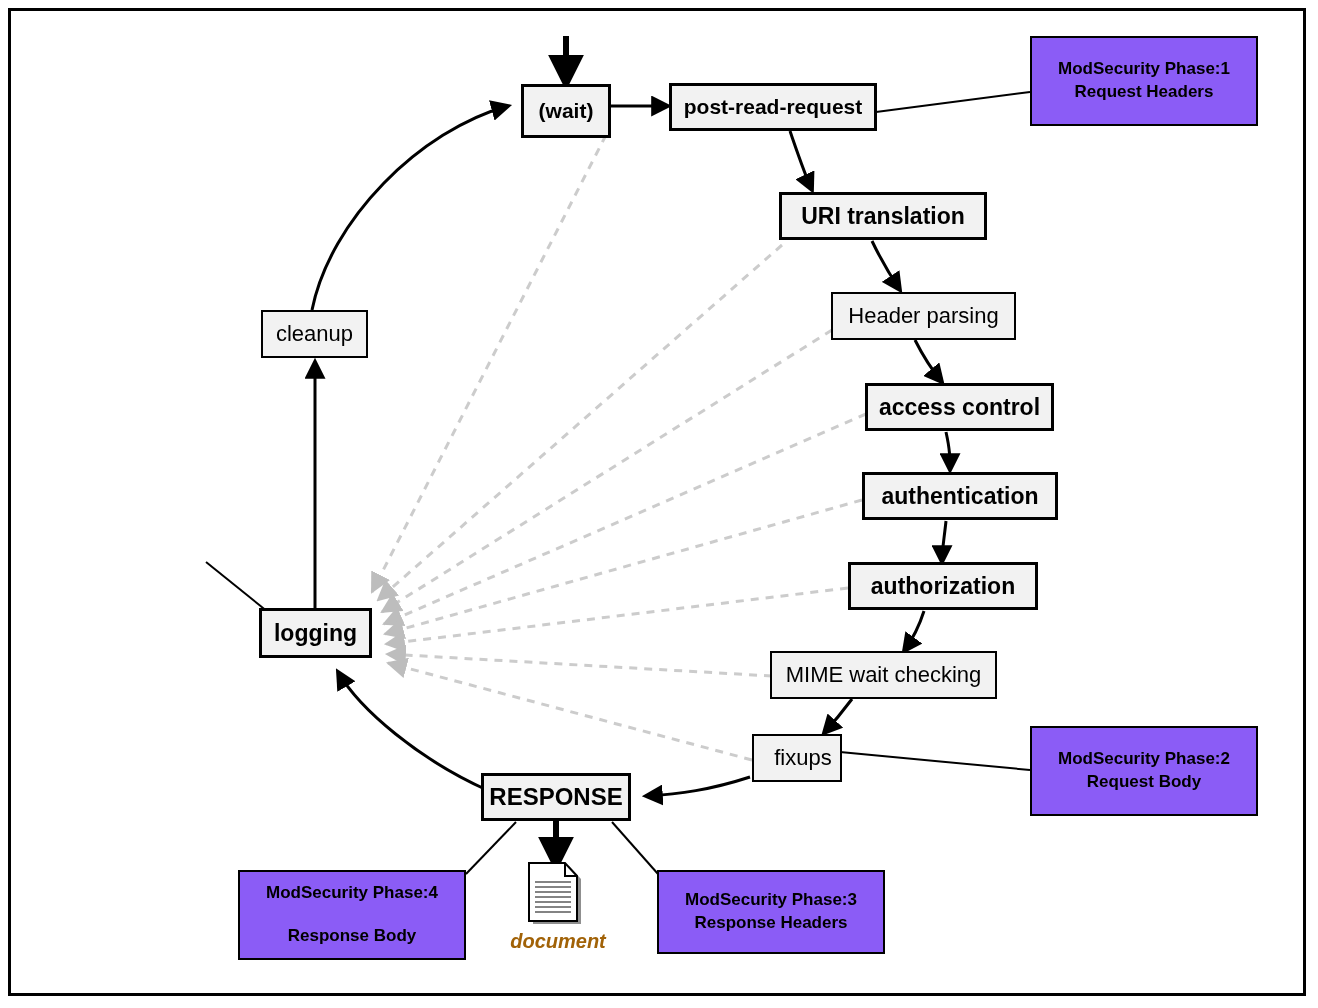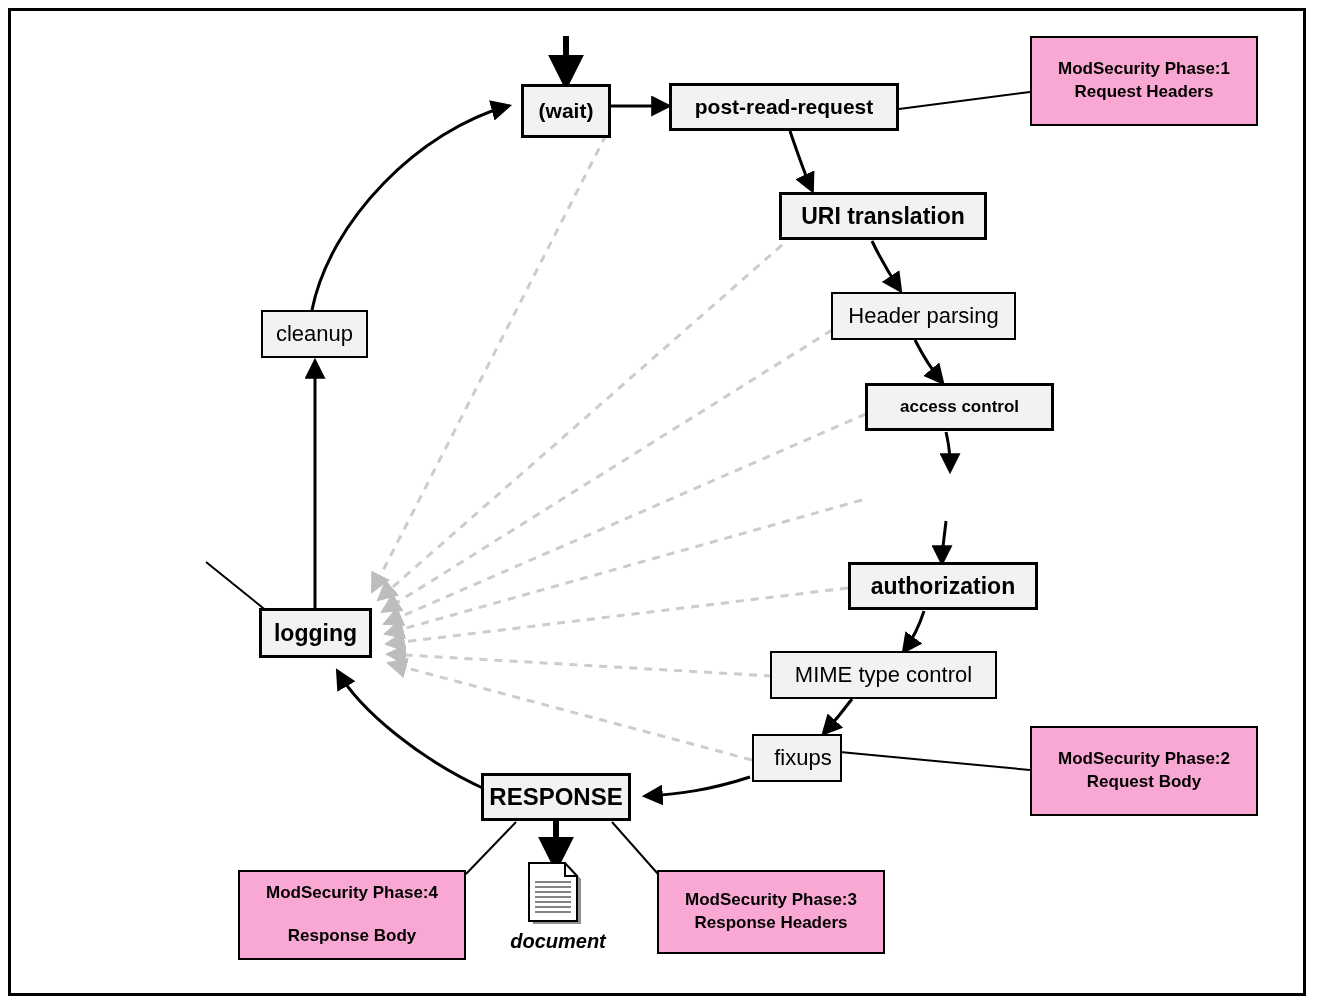--- a/index.html
+++ b/index.html
@@ -46,40 +46,40 @@
     color: #000000;
     font-family: "Liberation Sans", sans-serif;
     white-space: nowrap;
   }
   .node.bold {
     font-weight: bold;
     border-width: 3px;
   }
   .note {
     position: absolute;
-    background: #f9a8d4;
+    background: #8b5cf6;
     border: 2px solid #000000;
     box-sizing: border-box;
     display: flex;
     flex-direction: column;
     align-items: center;
     justify-content: center;
     text-align: center;
     font-weight: bold;
     font-size: 17px;
     line-height: 1.35;
     color: #000000;
   }
   .note .l2 { display:block; }
   .doc-label {
     position: absolute;
     font-style: italic;
     font-weight: bold;
     font-size: 20px;
-    color: #000000;
+    color: #a16207;
     text-align: center;
     white-space: nowrap;
   }
   .doc-icon {
     position: absolute;
   }
 </style>
 </head>
 <body>
 
@@ -141,43 +141,46 @@
     <line x1="1030" y1="770" x2="840" y2="752" stroke="#000000" stroke-width="2"></line>
     <line x1="206" y1="562" x2="268" y2="612" stroke="#000000" stroke-width="2"></line>
     <line x1="466" y1="874" x2="516" y2="822" stroke="#000000" stroke-width="2"></line>
     <line x1="658" y1="874" x2="612" y2="822" stroke="#000000" stroke-width="2"></line>
   </svg>
 
   <div class="node bold" style="left:521px; top:84px; width:90px; height:54px; font-size:21px;">
     <span>(wait)</span>
   </div>
 
-  <div class="node bold" style="left:669px; top:83px; width:230px; height:48px; font-size:21px;">
+  <div class="node bold" style="left:669px; top:83px; width:208px; height:48px; font-size:21px;">
     <span>post-read-request</span>
   </div>
 
   <div class="node bold" style="left:779px; top:192px; width:208px; height:48px; font-size:23px;">
     <span>URI translation</span>
   </div>
 
   <div class="node" style="left:831px; top:292px; width:185px; height:48px; font-size:22px;">
     <span>Header parsing</span>
   </div>
 
-  <div class="node bold" style="left:865px; top:383px; width:189px; height:48px; font-size:17px;">
+  <div class="node bold" style="left:865px; top:383px; width:189px; height:48px; font-size:23px;">
     <span>access control</span>
   </div>
 
+  <div class="node bold" style="left:862px; top:472px; width:196px; height:48px; font-size:23px;">
+    <span>authentication</span>
+  </div>
 
   <div class="node bold" style="left:848px; top:562px; width:190px; height:48px; font-size:23px;">
     <span>authorization</span>
   </div>
 
   <div class="node" style="left:770px; top:651px; width:227px; height:48px; font-size:22px;">
-    <span>MIME type control</span>
+    <span>MIME wait checking</span>
   </div>
 
   <div class="node" style="left:752px; top:734px; width:90px; height:48px; font-size:22px;padding-left:12px;">
     <span>fixups</span>
   </div>
 
   <div class="node bold" style="left:481px; top:773px; width:150px; height:48px; font-size:24px;">
     <span>RESPONSE</span>
   </div>
 

